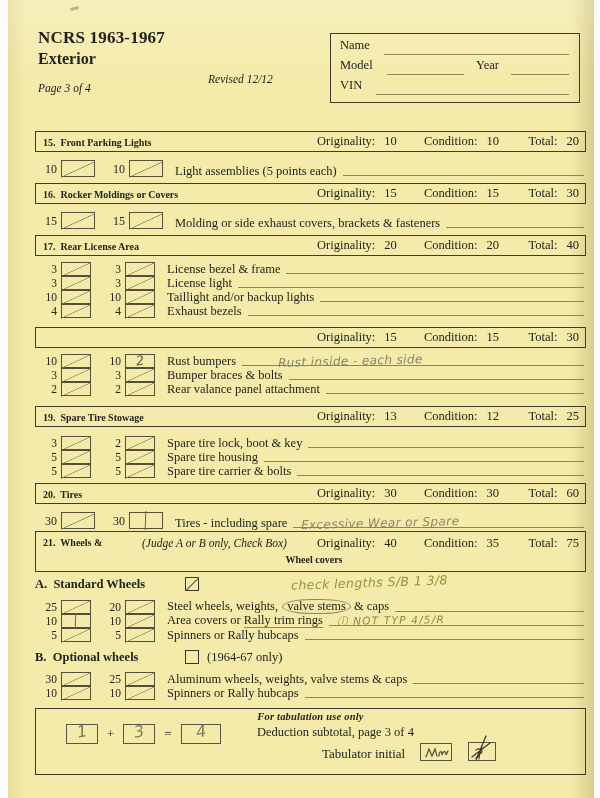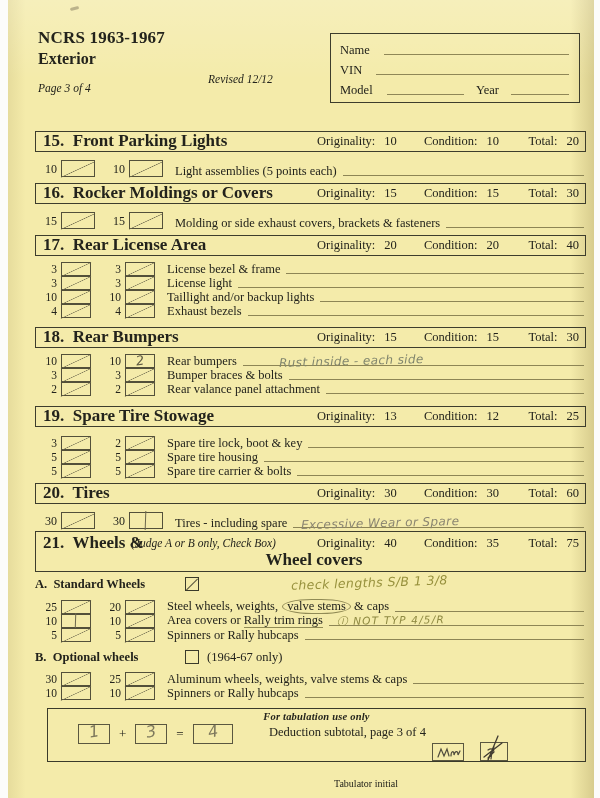--- a/index.html
+++ b/index.html
@@ -10,40 +10,40 @@
            linear-gradient(90deg,rgba(130,112,55,.12),rgba(0,0,0,0) 3%,rgba(0,0,0,0) 96%,rgba(130,112,55,.25));}
   .smudge{position:absolute;left:62px;top:7px;width:9px;height:3px;background:rgba(100,90,70,.4);
           border-radius:2px;transform:rotate(-14deg);}
   
   .h-title{position:absolute;left:30px;top:28px;font-size:17px;font-weight:bold;letter-spacing:.2px;}
   .h-sub{position:absolute;left:30px;top:50px;font-size:16px;font-weight:bold;}
   .h-page{position:absolute;left:30px;top:74px;font-style:italic;font-size:11.5px;margin-top:8px;}
   .h-rev{position:absolute;left:200px;top:73px;font-style:italic;font-size:11.5px;}
   .idbox{position:absolute;left:322px;top:33px;width:250px;height:70px;border:1.4px solid #3d3d2c;
          box-sizing:border-box;padding-top:4px;}
-  .idrow{display:flex;align-items:flex-end;height:20px;padding:0 10px 0 9px;font-size:12.5px;font-family:Liberation Serif, serif;}
+  .idrow{display:flex;height:20px;padding:0 10px 0 9px;font-size:12.5px;font-family:Liberation Serif, serif;}
   .idlbl{flex:none;margin-right:14px;}
   .idlbl-year{flex:none;margin:0 12px;}
   .idln{flex:1;border-bottom:1px solid #8f8757;margin-bottom:3px;}
   .idln-year{flex:.75;}
   
   .sections{position:absolute;left:27px;right:8px;top:0;height:798px;}
   .section{position:absolute;left:0;right:0;}
   #sec-15{top:131px}#sec-16{top:183px}#sec-17{top:235px}#sec-18{top:327px}
   #sec-19{top:406px}#sec-20{top:483px}#sec-21{top:531px}
   .shead{position:relative;border:1.4px solid #3d3d2c;height:21px;box-sizing:border-box;}
-  .stitle{font-weight:bold;font-size:17px;line-height:18px;padding-left:7px;display:inline-block;}
+  .stitle{font-weight:bold;font-size:10px;line-height:18px;padding-left:7px;display:inline-block;}
   #sec-21 .shead{height:41px;}
   #sec-21 .stitle{display:block;line-height:18px;padding-top:2px;}
   #sec-21 .stitle2{padding-top:0;line-height:15px;text-align:center;}
   .st{position:absolute;top:0;font-size:12.5px;line-height:19px;white-space:nowrap;text-align:center;}
   #sec-21 .st{line-height:22px;}
   .st-o{left:281px}.st-c{left:388px}.st-t{right:6px}
   .sv{display:inline-block;margin-left:9px;}
-  .jnote{position:absolute;left:95px;top:0;font-style:italic;font-size:11.5px;line-height:22px;white-space:nowrap;}
+  .jnote{position:absolute;left:106px;top:0;font-style:italic;font-size:11.5px;line-height:22px;white-space:nowrap;}
   
   .rows{margin-top:6px;}
   #sec-19 .rows{margin-top:9px;}
   .row{display:flex;align-items:flex-end;height:14px;position:relative;}
   #sec-15 .row,#sec-16 .row,#sec-20 .row{height:20px;}
   .pts{flex:none;width:22px;text-align:right;font-size:11.5px;line-height:13px;}
   #sec-15 .pts,#sec-16 .pts,#sec-20 .pts{font-size:12px;line-height:15px;margin-bottom:1px;}
   .pts2{margin-left:8px;}
   .jbox{flex:none;width:30px;height:14px;margin-left:4px;border:1px solid #53503a;box-sizing:border-box;position:relative;}
   #sec-15 .jbox,#sec-16 .jbox,#sec-20 .jbox{width:34px;height:17px;margin-bottom:1px;}
@@ -70,61 +70,61 @@
   .cb{position:absolute;left:150px;top:1px;width:14px;height:14px;border:1.3px solid #3a3a2a;box-sizing:border-box;}
   .cbsuffix{position:absolute;left:172px;font-weight:normal;}
   .subsec-A .rows{margin-top:7px;}
   .subsec-B .rows{margin-top:6px;}
   .annot{position:absolute;left:256px;top:-1px;font-family:"DejaVu Sans",sans-serif;font-style:italic;
          font-size:12.5px;color:#97913d;letter-spacing:.4px;transform:rotate(-2deg);white-space:nowrap;}
   .seg-circled{display:inline-block;border:1.3px solid #908a55;border-radius:50%/58%;padding:0 4px 1px;
                margin-left:1px;line-height:12px;}
   .seg-underlined{display:inline-block;border-bottom:1.3px solid #908a55;}
   
-  .tabbox{position:absolute;left:39px;right:8px;top:708px;height:54px;border:1.5px solid #3a3a2a;box-sizing:border-box;}
+  .tabbox{position:absolute;left:27px;right:8px;top:708px;height:67px;border:1.5px solid #3a3a2a;box-sizing:border-box;}
   .tab-title{text-align:center;font-weight:bold;font-style:italic;font-size:10.5px;margin-top:2px;letter-spacing:.2px;}
   .tab-sum{position:absolute;left:30px;top:15px;display:flex;align-items:center;gap:9px;font-size:13px;}
   .tbox{position:relative;width:32px;height:20px;border:1.2px solid #5a5740;box-sizing:border-box;}
   .tbox3{width:40px;}
   .hw-num{position:absolute;left:0;right:0;top:-3px;text-align:center;font-family:"DejaVu Sans",sans-serif;
           font-style:italic;font-size:16px;color:#7e795d;transform:rotate(-10deg);}
   .tab-ded{position:absolute;left:221px;top:16px;font-size:12.5px;}
-  .tab-init{position:absolute;left:286px;top:37px;font-size:10px;margin-top:32px;}
+  .tab-init{position:absolute;left:286px;top:37px;font-size:13px;}
   .ibox{position:absolute;border:1.1px solid #5a5740;box-sizing:border-box;}
   .ibox1{left:384px;top:34px;width:32px;height:18px;}
   .ibox2{left:432px;top:33px;width:28px;height:19px;}
   .ibox svg{position:absolute;left:0;top:0;overflow:visible;}
 </style>
 </head>
 <body>
 
 <div class="canvas">
   <div class="paper">
     <div class="smudge"></div>
 
     <div class="h-title">NCRS 1963-1967</div>
     <div class="h-sub">Exterior</div>
     <div class="h-page">Page 3 of 4</div>
     <div class="h-rev">Revised 12/12</div>
 
     <div class="idbox">
       <div class="idrow">
         <span class="idlbl">Name</span>
-        <span class="idln"></span>
-      </div>
-      <div class="idrow">
-        <span class="idlbl">VIN</span>
         <span class="idln"></span>
       </div>
       <div class="idrow">
         <span class="idlbl">Model</span>
         <span class="idln"></span>
         <span class="idlbl idlbl-year">Year</span>
         <span class="idln idln-year"></span>
       </div>
+      <div class="idrow">
+        <span class="idlbl">VIN</span>
+        <span class="idln"></span>
+      </div>
     </div>
 
     <div class="sections">
         <div class="section" id="sec-15">
           <div class="shead"><span class="stitle">15.&nbsp; Front Parking Lights</span><span class="st st-o"><span>Originality:</span><span class="sv">10</span></span><span class="st st-c"><span>Condition:</span><span class="sv">10</span></span><span class="st st-t"><span>Total:</span><span class="sv">20</span></span></div>
           <div class="rows">
             <div class="row">
               <span class="pts">10</span>
               <span class="jbox">
                 <span class="mk-slash"></span>
@@ -202,32 +202,32 @@
               <span class="pts pts2">4</span>
               <span class="jbox">
                 <span class="mk-slash"></span>
               </span>
               <span class="rlabel"><span>Exhaust bezels</span></span>
               <span class="rline"></span>
             </div>
           </div>
         </div>
         <div class="section" id="sec-18">
-          <div class="shead"><span class="stitle">18.&nbsp; Rear Bumpers</span><span class="st st-o"><span>Originality:</span><span class="sv">15</span></span><span class="st st-c"><span>Condition:</span><span class="sv">15</span></span><span class="st st-t"><span>Total:</span><span class="sv">30</span></span></div>
+          <div class="shead"><span class="st st-o"><span>Originality:</span><span class="sv">15</span></span><span class="st st-c"><span>Condition:</span><span class="sv">15</span></span><span class="st st-t"><span>Total:</span><span class="sv">30</span></span></div>
           <div class="rows">
             <div class="row">
               <span class="pts">10</span>
               <span class="jbox">
                 <span class="mk-slash"></span>
               </span>
               <span class="pts pts2">10</span>
               <span class="jbox">
                 <span class="mk-num">2</span>
               </span>
-              <span class="rlabel"><span>Rear bumpers</span></span>
+              <span class="rlabel"><span>Rust bumpers</span></span>
               <span class="rline">
                 <span class="hw ink-green">Rust inside - each side</span>
               </span>
             </div>
             <div class="row">
               <span class="pts">3</span>
               <span class="jbox">
                 <span class="mk-slash"></span>
               </span>
               <span class="pts pts2">3</span>

